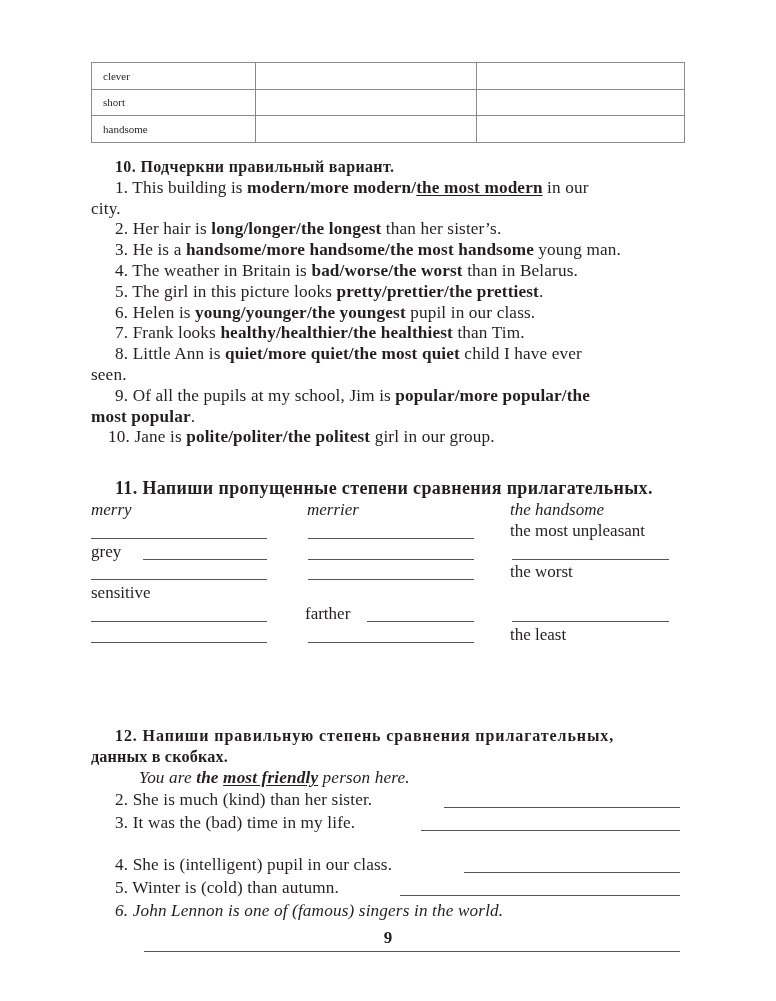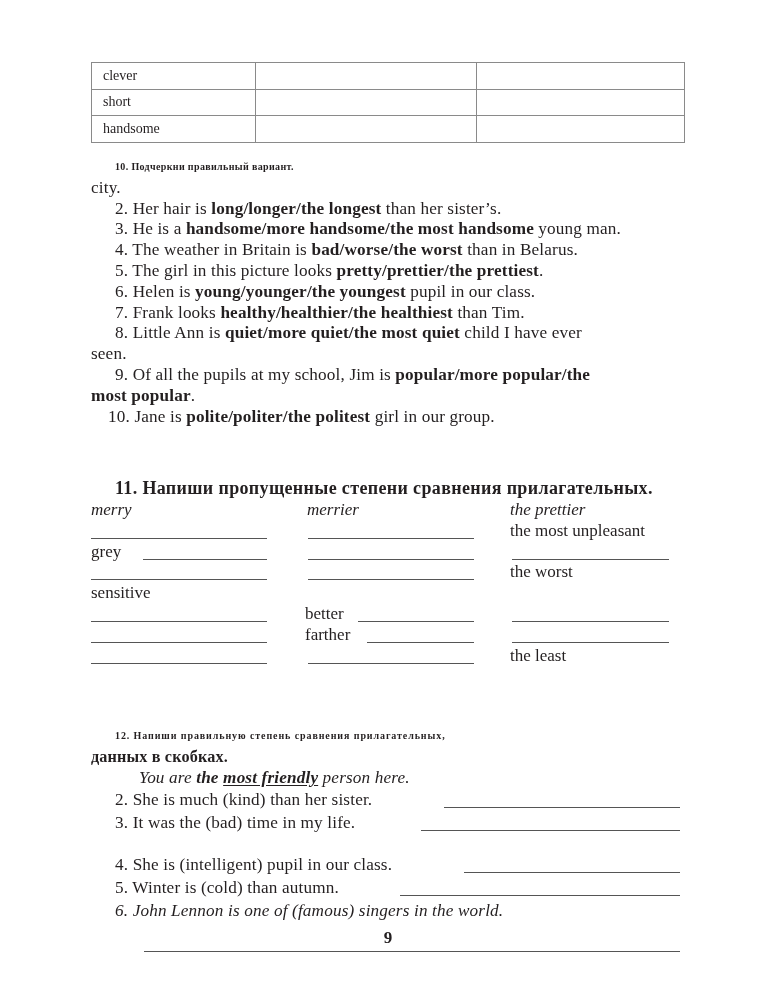--- a/index.html
+++ b/index.html
@@ -19,33 +19,33 @@
       position: absolute; left: 91px; top: 62px; width: 594px;
       border-collapse: collapse;
       font-size: 14px;
     }
     .adj-table td {
       border: 1px solid #8a8a8a;
       height: 26.5px;
       padding: 0 0 0 11px;
       vertical-align: middle;
       font-family: "Liberation Serif", serif;
-      font-size: 14px;
+      font-size: 11px;
     }
     .adj-table td.c1 { width: 164px; }
     .adj-table td.c2 { width: 222px; }
     .adj-table td.c3 { width: 208px; }
 
     .text {
       position: absolute; left: 91px; width: 595px;
       font-family: "Liberation Serif", serif;
       font-size: 17.2px; line-height: 20.8px;
       letter-spacing: 0.15px;
     }
-    .heading { font-weight: bold; padding-left: 24px; font-size: 10px; letter-spacing: 0.35px; }
+    .heading { font-weight: bold; padding-left: 24px; font-size: 16px; letter-spacing: 0.35px; }
     .line { text-align: justify; text-align-last: left; }
     .indent { padding-left: 24px; }
     .indent10 { padding-left: 17px; }
     b { font-weight: bold; }
     u { text-decoration: underline; text-underline-offset: 2px; }
     .cont { padding-left: 0; }
 
     
     .ex11 {
       position: absolute; left: 91px; top: 500px; width: 600px;
@@ -91,20 +91,24 @@
       <td class="c1">handsome</td>
       <td class="c2"></td>
       <td class="c3"></td>
     </tr>
   </tbody>
     </table>
 
   <div class="text" style="top:157px;">
     <div class="heading">10. Подчеркни правильный вариант.</div>
 
+    <div class="line indent">
+      <span>1.</span>
+      <span>This building is </span><b>modern/more modern/</b><b><u>the most modern</u></b><span> in our</span>
+    </div>
     <div class="cont">city.</div>
 
     <div class="indent">
       <span>2.</span>
       <span>Her hair is </span><b>long/longer/the longest</b><span> than her sister’s.</span>
     </div>
     <div class="indent">
       <span>3.</span>
       <span>He is a </span><b>handsome/more handsome/the most handsome</b><span> young man.</span>
     </div>
@@ -139,21 +143,21 @@
       <span>Jane is </span><b>polite/politer/the politest</b><span> girl in our group.</span>
     </div>
   </div>
 
   <div class="text heading" style="top:478px; padding-left:24px; font-size:18px;">11. Напиши пропущенные степени сравнения прилагательных.</div>
 
   <div class="ex11">
     <div class="ex11-row">
       <span class="cell col1 it">merry</span>
       <span class="cell col2 it">merrier</span>
-      <span class="cell col3 it">the prettier</span>
+      <span class="cell col3 it">the handsome</span>
     </div>
     <div class="ex11-row">
       <span class="cell col1 blank" style="width:176px; top:4px;"></span>
       <span class="cell col2 blank" style="width:166px; top:4px; left:217px;"></span>
       <span class="cell col3">the most unpleasant</span>
     </div>
     <div class="ex11-row">
       <span class="cell col1">grey</span>
       <span class="cell blank" style="left:52px; width:124px; top:4px;"></span>
       <span class="cell blank" style="left:217px; width:166px; top:4px;"></span>
@@ -162,26 +166,20 @@
     <div class="ex11-row">
       <span class="cell col1 blank" style="width:176px; top:4px;"></span>
       <span class="cell blank" style="left:217px; width:166px; top:4px;"></span>
       <span class="cell col3">the worst</span>
     </div>
     <div class="ex11-row">
       <span class="cell col1">sensitive</span>
     </div>
     <div class="ex11-row">
       <span class="cell col1 blank" style="width:176px; top:4px;"></span>
-      <span class="cell" style="left:214px;">better</span>
-      <span class="cell blank" style="left:267px; width:116px; top:4px;"></span>
-      <span class="cell blank" style="left:421px; width:157px; top:4px;"></span>
-    </div>
-    <div class="ex11-row">
-      <span class="cell col1 blank" style="width:176px; top:4px;"></span>
       <span class="cell" style="left:214px;">farther</span>
       <span class="cell blank" style="left:276px; width:107px; top:4px;"></span>
       <span class="cell blank" style="left:421px; width:157px; top:4px;"></span>
     </div>
     <div class="ex11-row">
       <span class="cell col1 blank" style="width:176px; top:4px;"></span>
       <span class="cell blank" style="left:217px; width:166px; top:4px;"></span>
       <span class="cell col3">the least</span>
     </div>
   </div>

